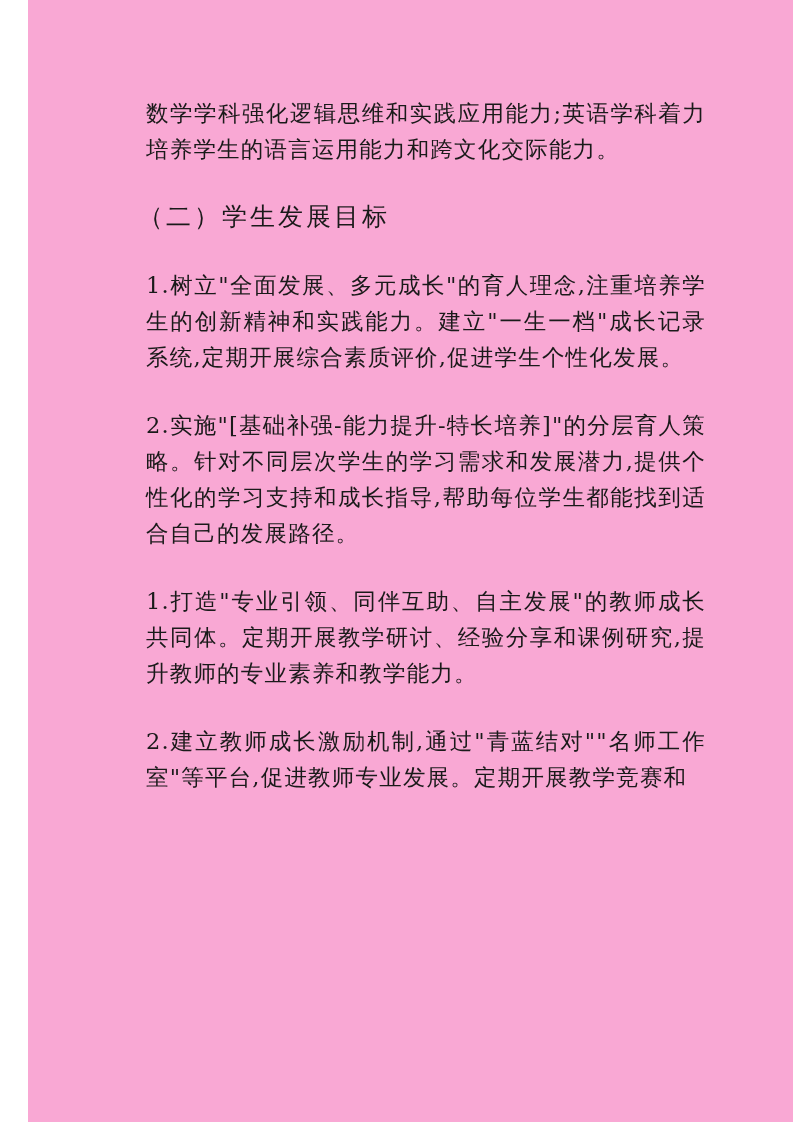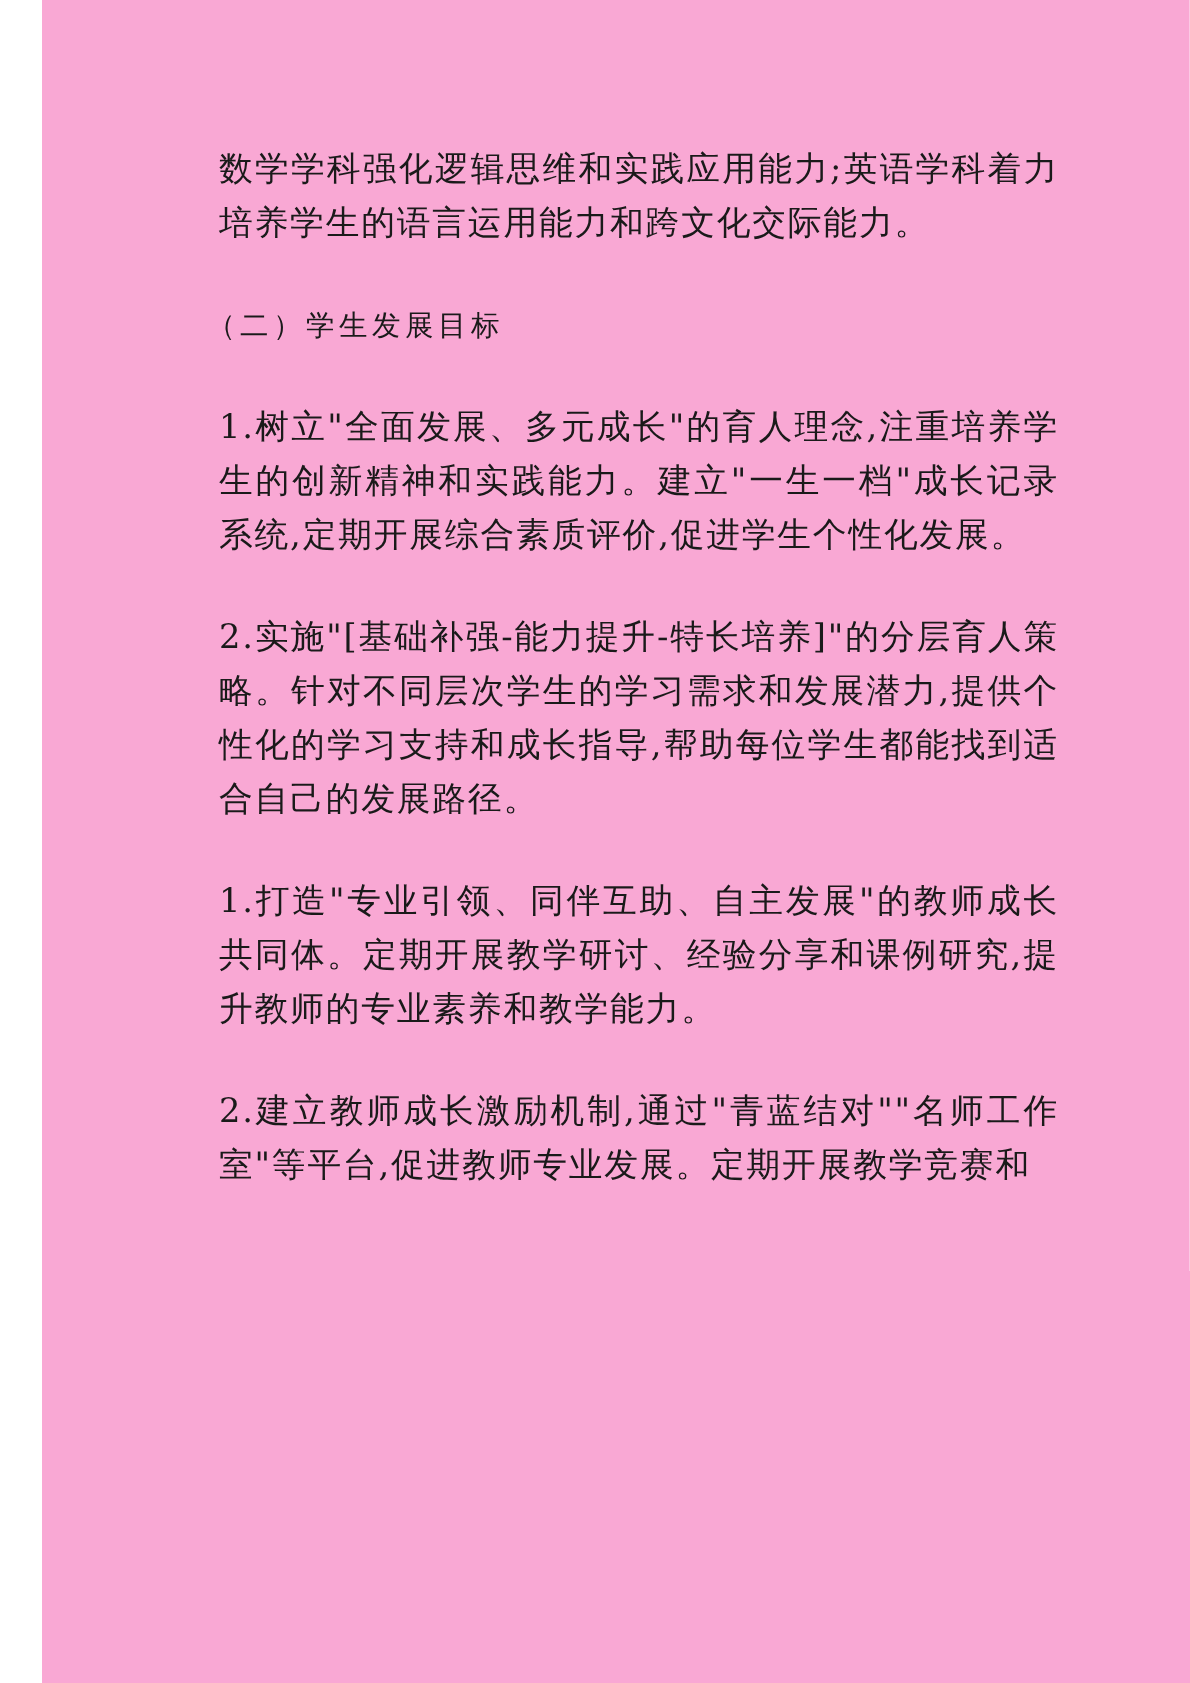--- a/index.html
+++ b/index.html
@@ -32,21 +32,21 @@
     }
     .para {
       font-size: 22.5px;
       line-height: 36px;
       letter-spacing: 1.2px;
       margin: 0 0 32px 0;
       text-align: justify;
       word-break: break-all;
     }
     .heading {
-      font-size: 19px;
+      font-size: 25px;
       line-height: 36px;
       letter-spacing: 3px;
       margin: 0 0 32px -8px;
     }
   </style>
 </head>
 <body>
 
 <div class="page">
   <div class="content">

